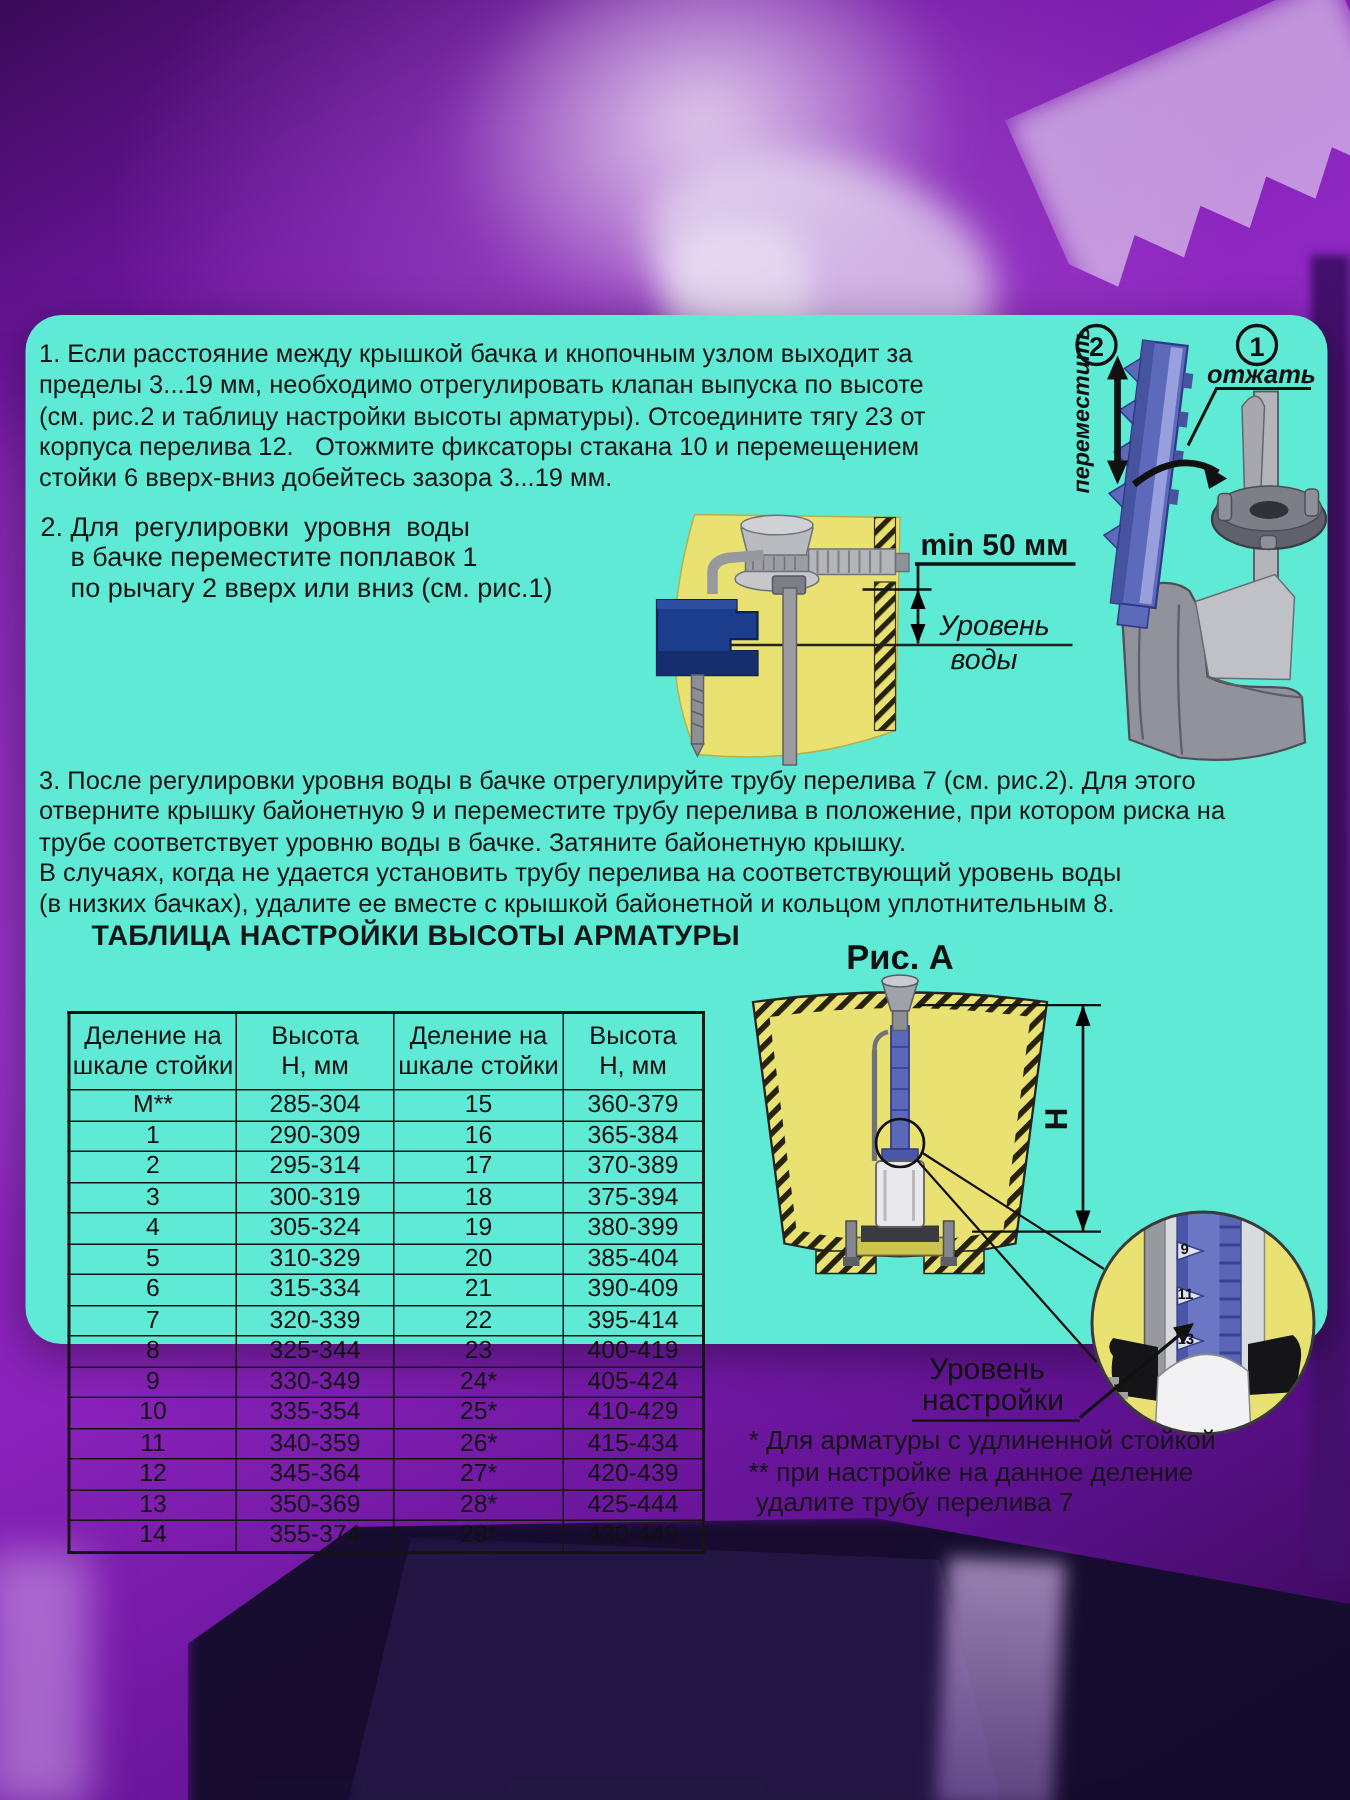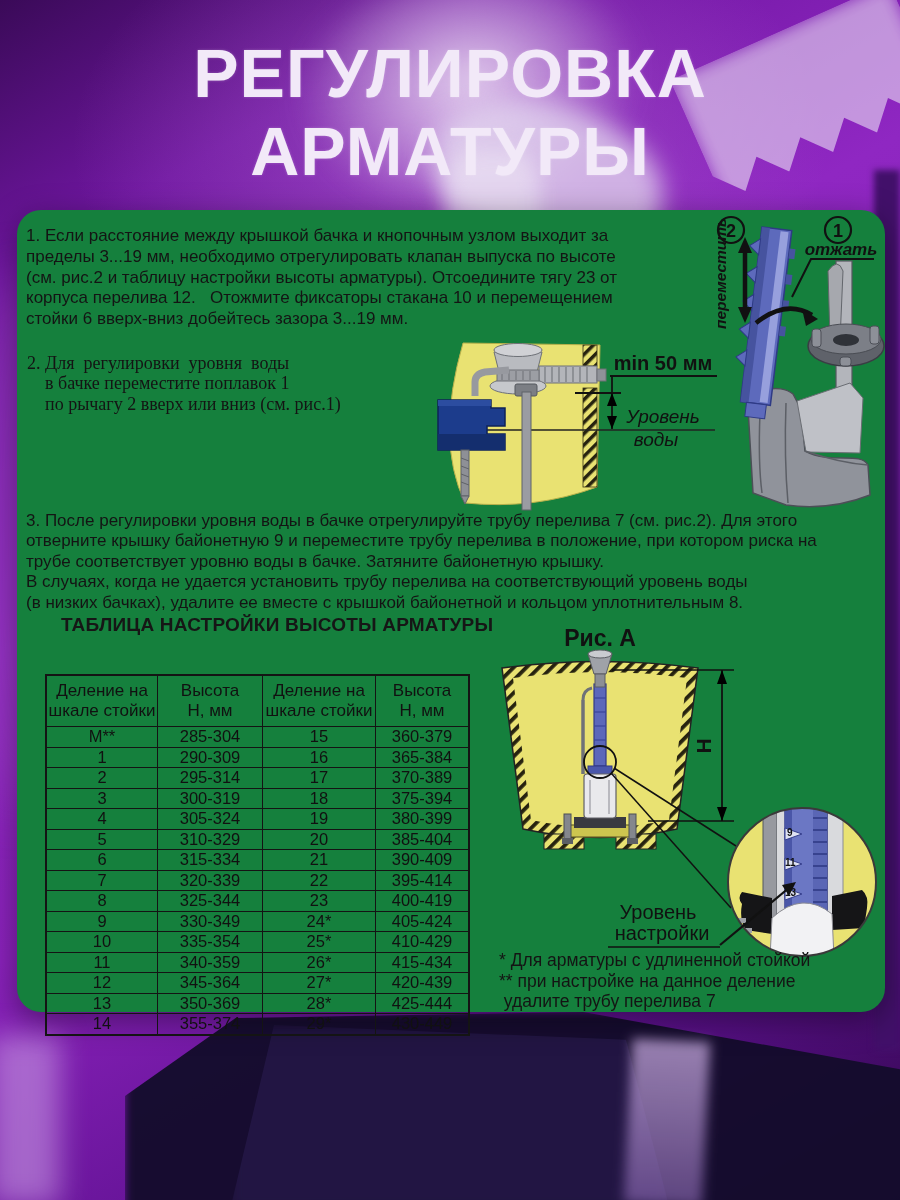--- a/index.html
+++ b/index.html
@@ -29,26 +29,26 @@
   .blob-dark2{left:230px;top:1025px;width:440px;height:185px;background:#251847;opacity:.85;
     clip-path:polygon(10% 0,90% 8%,100% 100%,0 100%);filter:blur(6px);}
   .blob-column{left:628px;top:1040px;width:78px;height:165px;
     background:linear-gradient(rgba(196,168,220,.75),rgba(140,104,180,.6));filter:blur(6px);transform:rotate(3deg);}
   .blob-leftlight{left:-10px;top:1035px;width:70px;height:170px;background:rgba(198,152,226,.6);filter:blur(14px);}
   
   .main-title{position:absolute;top:34px;left:0;width:100%;text-align:center;
     font-size:68px;font-weight:700;letter-spacing:1px;color:#f2e9f8;
     text-shadow:0 0 3px rgba(255,255,255,.25);}
   
-  .panel{position:absolute;left:17px;top:210px;width:868px;height:802px;background:#15803d;
+  .panel{position:absolute;left:17px;top:210px;width:868px;height:686px;background:#5eead4;
     border-radius:24px;box-shadow:0 8px 32px rgba(0,0,0,.4);}
   .pre{white-space:pre;}
   .para{position:absolute;font-size:17px;line-height:20.8px;color:#141414;}
   .para1{left:9px;top:16px;}
-  .para2{left:10px;top:143px;font-size:18px;line-height:20.3px;font-family:Liberation Serif, serif;}
+  .para2{left:10px;top:131px;font-size:18px;line-height:20.3px;}
   .para2-note{left:24px;top:212px;font-size:18px;line-height:20.3px;}
   .para3{left:9px;top:301px;line-height:20.4px;}
   
   .table-title{position:absolute;left:44px;top:404px;font-size:19px;font-weight:700;letter-spacing:.2px;}
   table.height-table{position:absolute;left:28px;top:428px;border-collapse:collapse;
     border:2.2px solid #141414;margin-top:36px;}
   .height-table th,.height-table td{border:1.6px solid #141414;text-align:center;
     font-weight:400;padding:0;color:#111;}
   .height-table th{font-size:17px;line-height:20px;height:50px;white-space:pre;}
   .height-table td{font-size:16.5px;height:19.5px;line-height:19px;}
@@ -74,21 +74,20 @@
   <div class="blob blob-cone"></div>
   <div class="blob blob-stem"></div>
   <div class="blob blob-wrench"></div>
   <div class="blob blob-leftmid"></div>
   <div class="blob blob-rightstrip"></div>
   <div class="blob blob-dark1"></div>
   <div class="blob blob-dark2"></div>
   <div class="blob blob-column"></div>
   <div class="blob blob-leftlight"></div>
 
-  <div class="main-title">РЕГУЛИРОВКА АРМАТУРЫ</div>
 
   <div class="panel">
 
     <div class="para para1 pre">1. Если расстояние между крышкой бачка и кнопочным узлом выходит за
 пределы 3...19 мм, необходимо отрегулировать клапан выпуска по высоте
 (см. рис.2 и таблицу настройки высоты арматуры). Отсоедините тягу 23 от
 корпуса перелива 12.   Отожмите фиксаторы стакана 10 и перемещением
 стойки 6 вверх-вниз добейтесь зазора 3...19 мм.</div>
     <div class="para para2 pre">2. Для  регулировки  уровня  воды
     в бачке переместите поплавок 1

